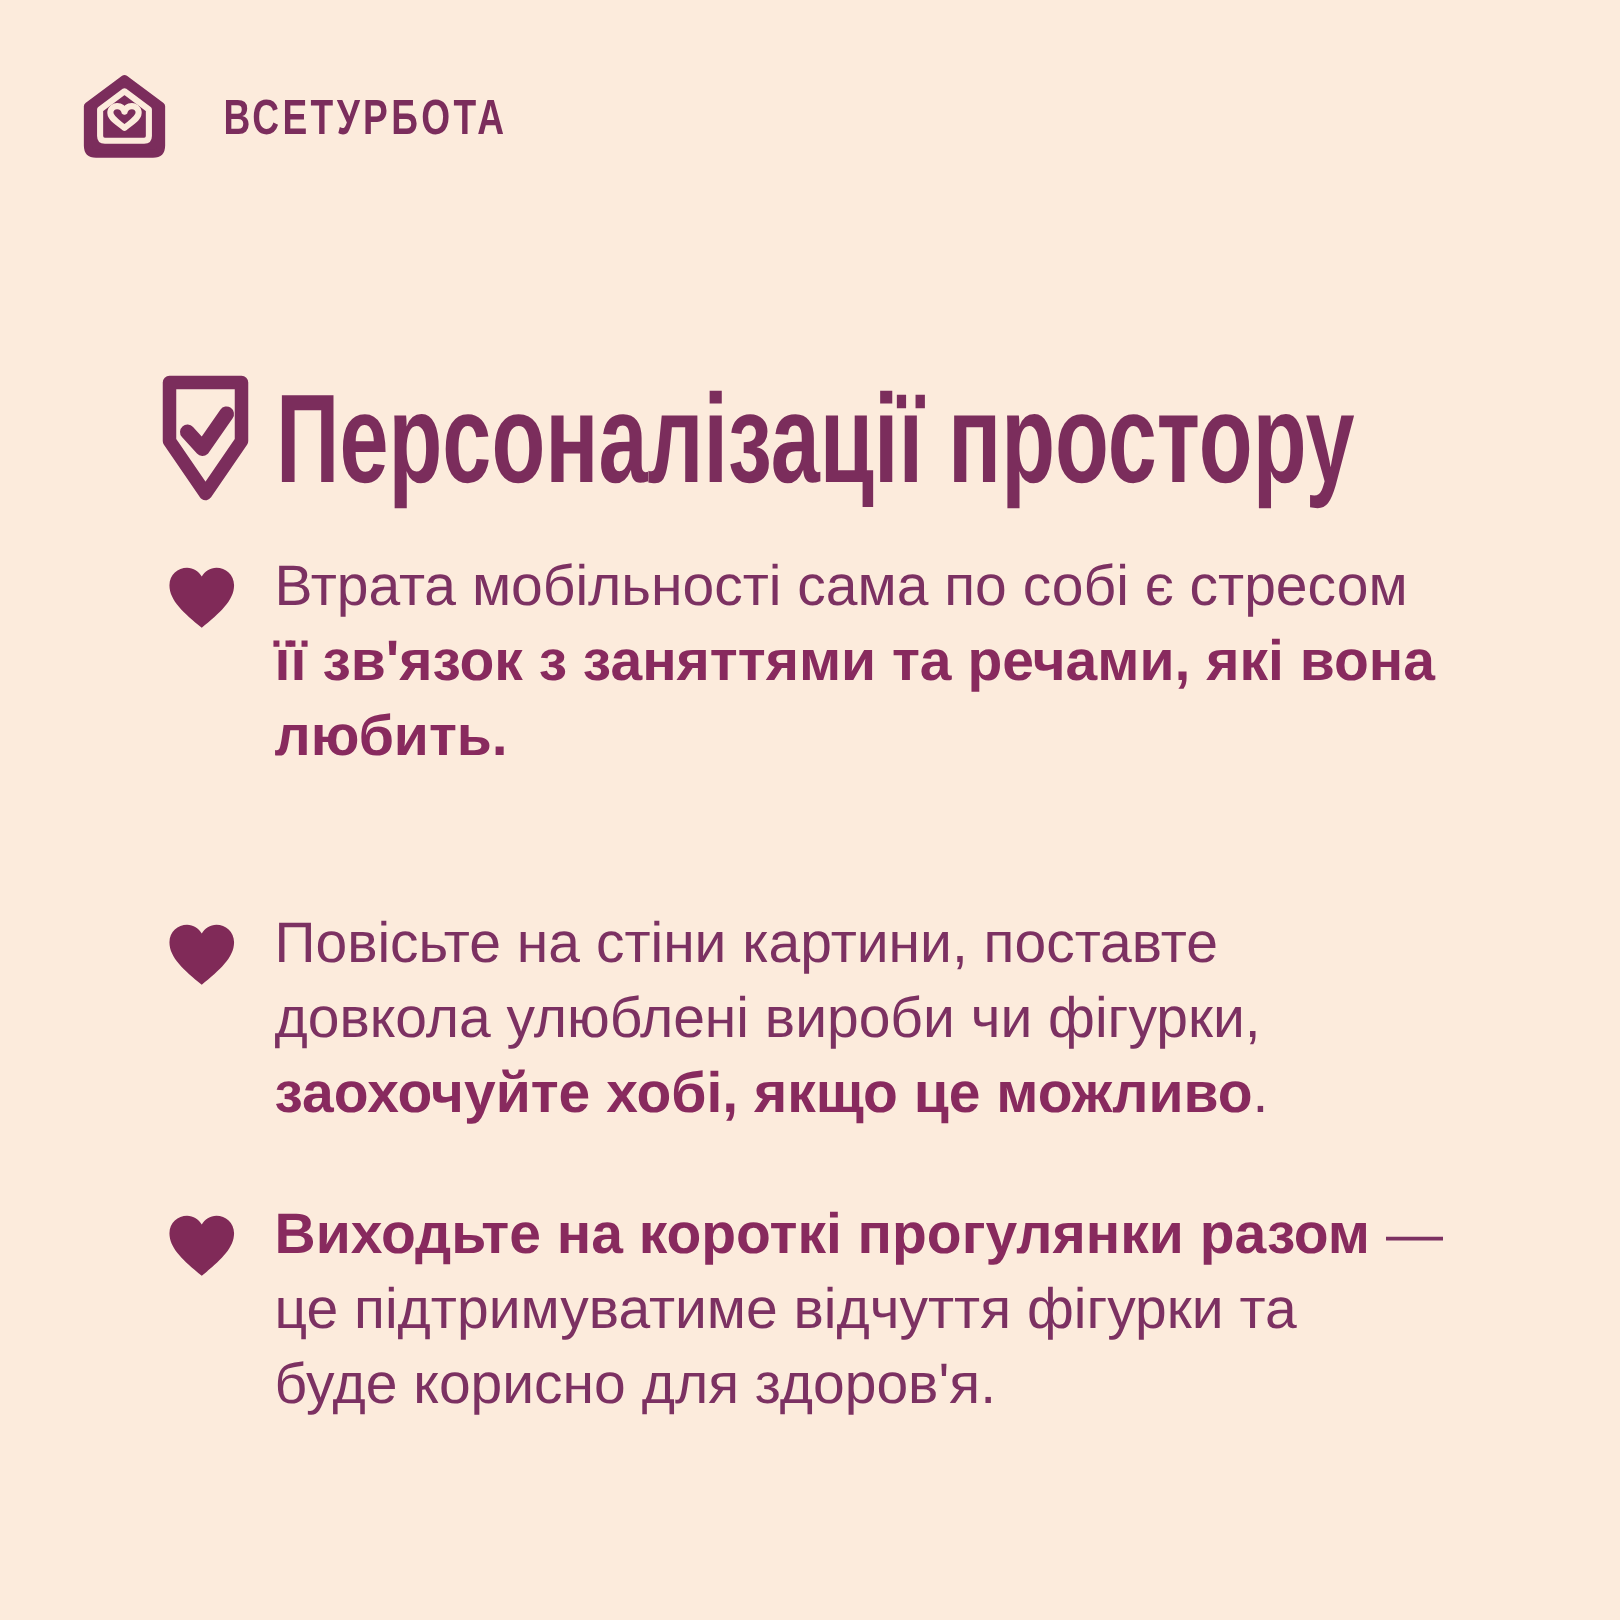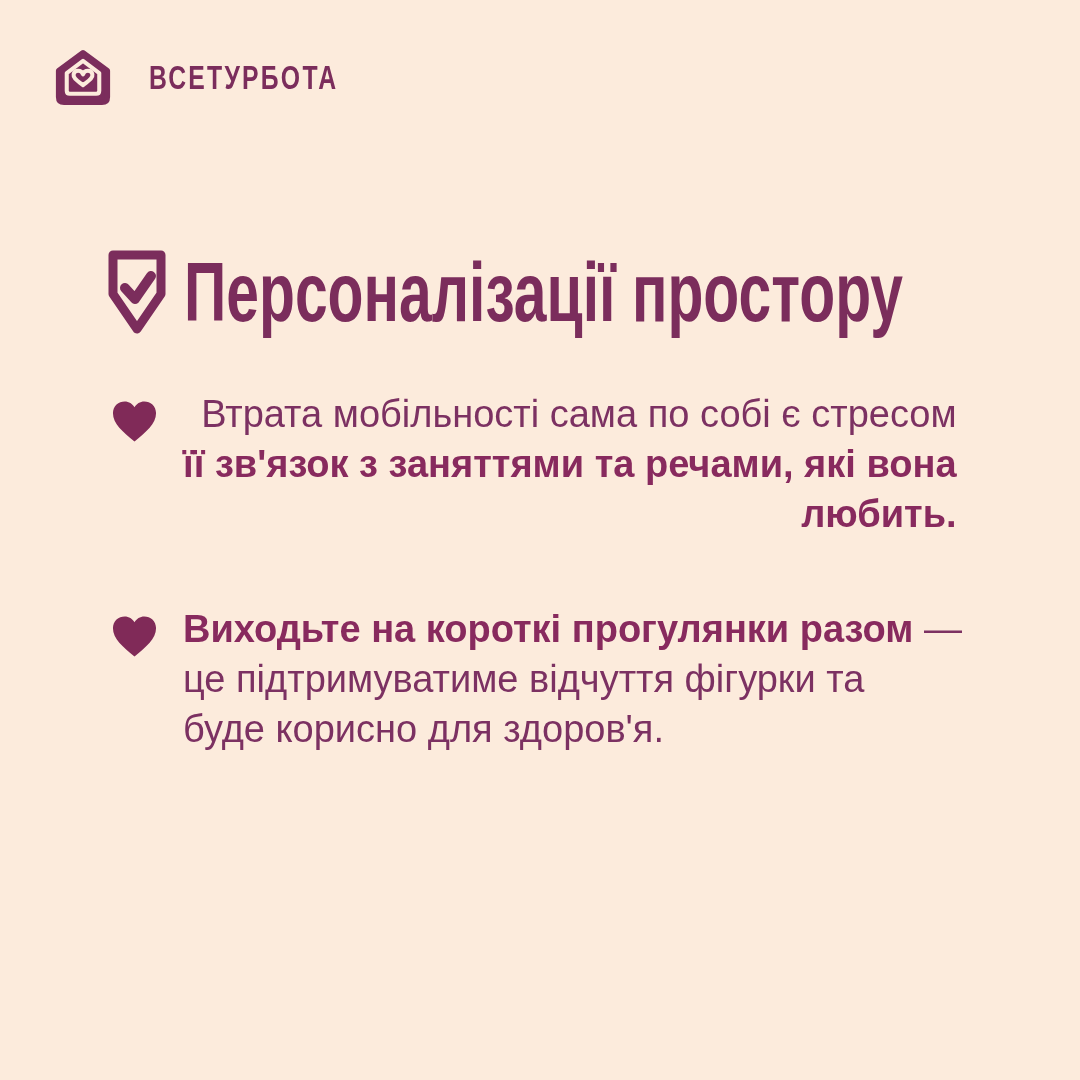--- a/index.html
+++ b/index.html
@@ -43,23 +43,23 @@
     margin-left:12px;
     font-size:84px; font-weight:bold; line-height:88px;
     color:var(--brand);
     white-space:nowrap;
     transform:scaleX(0.70); transform-origin:left center;
   }
 
   
   .bullets{position:absolute;left:0;top:0;width:1080px;height:1080px;}
   .bullet{position:absolute; left:111px; display:flex; align-items:flex-start;}
-  .bullet:nth-of-type(1){top:389px;text-align:right;}
+  .bullet:nth-of-type(1){top:366px;}
   .bullet:nth-of-type(2){top:604px;}
-  .bullet:nth-of-type(3){top:753px;}
+  .bullet:nth-of-type(3){top:798px;}
   .heart-icon{width:47px;height:44px;color:var(--heart);flex:none;margin-top:10px;}
   .lines{margin-left:25px;}
   .line{
     font-size:38px; line-height:50px; white-space:pre; color:var(--text);
   }
   .seg.bold{font-weight:bold; color:var(--text-bold);}
 </style>
 </head>
 <body>
 
@@ -85,20 +85,30 @@
     <svg class="heart-icon" viewBox="0 0 48 44" aria-hidden="true">
       <path d="M24 43 C12 33 2 24.5 2 14 C2 6.5 7.8 2 14 2 C18.3 2 22 4.4 24 8 C26 4.4 29.7 2 34 2 C40.2 2 46 6.5 46 14 C46 24.5 36 33 24 43 Z" fill="currentColor"></path>
     </svg>
     <div class="lines">
         <div class="line"><span class="seg">Втрата мобільності сама по собі є стресом</span></div>
         <div class="line"><span class="seg bold">її зв'язок з заняттями та речами, які вона</span></div>
         <div class="line"><span class="seg bold">любить.</span></div>
       </div>
   </div>
 
+  <div class="bullet">
+    <svg class="heart-icon" viewBox="0 0 48 44" aria-hidden="true">
+      <path d="M24 43 C12 33 2 24.5 2 14 C2 6.5 7.8 2 14 2 C18.3 2 22 4.4 24 8 C26 4.4 29.7 2 34 2 C40.2 2 46 6.5 46 14 C46 24.5 36 33 24 43 Z" fill="currentColor"></path>
+    </svg>
+    <div class="lines">
+        <div class="line"><span class="seg">Повісьте на стіни картини, поставте</span></div>
+        <div class="line"><span class="seg">довкола улюблені вироби чи фігурки,</span></div>
+        <div class="line"><span class="seg bold">заохочуйте хобі, якщо це можливо</span><span class="seg">.</span></div>
+      </div>
+  </div>
 
   <div class="bullet">
     <svg class="heart-icon" viewBox="0 0 48 44" aria-hidden="true">
       <path d="M24 43 C12 33 2 24.5 2 14 C2 6.5 7.8 2 14 2 C18.3 2 22 4.4 24 8 C26 4.4 29.7 2 34 2 C40.2 2 46 6.5 46 14 C46 24.5 36 33 24 43 Z" fill="currentColor"></path>
     </svg>
     <div class="lines">
         <div class="line"><span class="seg bold">Виходьте на короткі прогулянки разом</span><span class="seg"> —</span></div>
         <div class="line"><span class="seg">це підтримуватиме відчуття фігурки та</span></div>
         <div class="line"><span class="seg">буде корисно для здоров'я.</span></div>
       </div>

